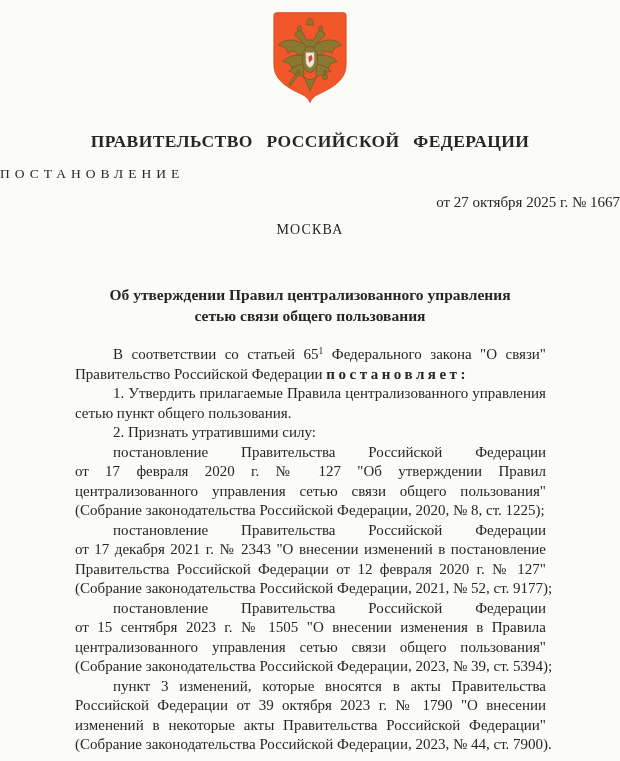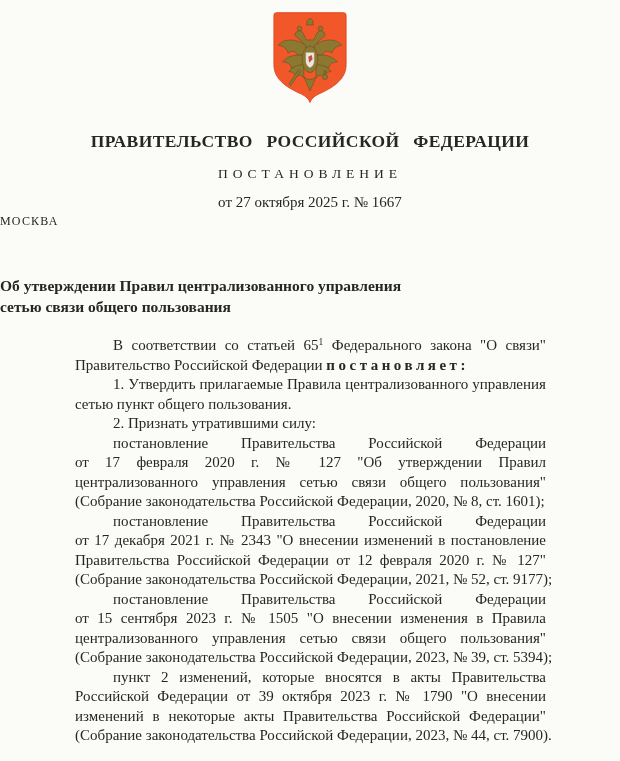--- a/index.html
+++ b/index.html
@@ -5,24 +5,24 @@
   html,body{margin:0;padding:0}
   body{
     width:620px;height:761px;overflow:hidden;
     background:#fbfbf8;color:#262626;
     font-family:"Liberation Serif", serif;
   }
   .page{width:620px;height:761px;position:relative}
   .emblem{display:block;margin:10px auto 0}
   .gov{margin-top:25px;text-align:center;font-size:17.5px;font-weight:700;
        word-spacing:9px;letter-spacing:.4px}
-  .doctype{margin-top:14px;text-align:center;font-size:13.5px;letter-spacing:5px}
-  .date{margin-top:12px;text-align:center;font-size:15px}
-  .city{margin-top:3px;text-align:left;font-size:12px;letter-spacing:1.2px}
-  .doc-title{margin-top:46px;text-align:left;font-weight:700;
+  .doctype{margin-top:14px;font-size:13.5px;letter-spacing:5px}
+  .date{margin-top:12px;text-align:right;font-size:15px}
+  .city{margin-top:11px;text-align:center;font-size:14px;letter-spacing:1.2px}
+  .doc-title{margin-top:46px;text-align:center;font-weight:700;
              font-size:15.5px;line-height:21px}
   .body-text{margin:19px 74px 0 75px;font-size:15px;line-height:19.5px}
   .line{text-align:justify;text-align-last:justify}
   .line.last{text-align:center;text-align-last:left;white-space:nowrap}
   .line.first{text-indent:38px}
   .bsp{font-weight:700;letter-spacing:3.5px}
   sup{font-size:9.5px;line-height:0;vertical-align:baseline;
       position:relative;top:-5px}
 </style>
 </head>
@@ -65,28 +65,28 @@
 
   <div class="body-text">
       <div class="line first"><span>В соответствии со статьей 65</span><sup>1</sup><span> Федерального закона "О связи"</span></div>
       <div class="line last"><span>Правительство Российской Федерации </span><span class="bsp">постановляет:</span></div>
       <div class="line first"><span>1. Утвердить прилагаемые Правила централизованного управления</span></div>
       <div class="line last"><span>сетью пункт общего пользования.</span></div>
       <div class="line last first"><span>2. Признать утратившими силу:</span></div>
       <div class="line first"><span>постановление Правительства Российской Федерации</span></div>
       <div class="line"><span>от 17 февраля 2020 г. № 127 "Об утверждении Правил</span></div>
       <div class="line"><span>централизованного управления сетью связи общего пользования"</span></div>
-      <div class="line last"><span>(Собрание законодательства Российской Федерации, 2020, № 8, ст. 1601);</span></div>
+      <div class="line last"><span>(Собрание законодательства Российской Федерации, 2020, № 8, ст. 1225);</span></div>
       <div class="line first"><span>постановление Правительства Российской Федерации</span></div>
       <div class="line"><span>от 17 декабря 2021 г. № 2343 "О внесении изменений в постановление</span></div>
       <div class="line"><span>Правительства Российской Федерации от 12 февраля 2020 г. № 127"</span></div>
       <div class="line last"><span>(Собрание законодательства Российской Федерации, 2021, № 52, ст. 9177);</span></div>
       <div class="line first"><span>постановление Правительства Российской Федерации</span></div>
       <div class="line"><span>от 15 сентября 2023 г. № 1505 "О внесении изменения в Правила</span></div>
       <div class="line"><span>централизованного управления сетью связи общего пользования"</span></div>
       <div class="line last"><span>(Собрание законодательства Российской Федерации, 2023, № 39, ст. 5394);</span></div>
-      <div class="line first"><span>пункт 2 изменений, которые вносятся в акты Правительства</span></div>
+      <div class="line first"><span>пункт 3 изменений, которые вносятся в акты Правительства</span></div>
       <div class="line"><span>Российской Федерации от 39 октября 2023 г. № 1790 "О внесении</span></div>
       <div class="line"><span>изменений в некоторые акты Правительства Российской Федерации"</span></div>
       <div class="line last"><span>(Собрание законодательства Российской Федерации, 2023, № 44, ст. 7900).</span></div>
     </div>
 
 </div>
 
 </body></html>

